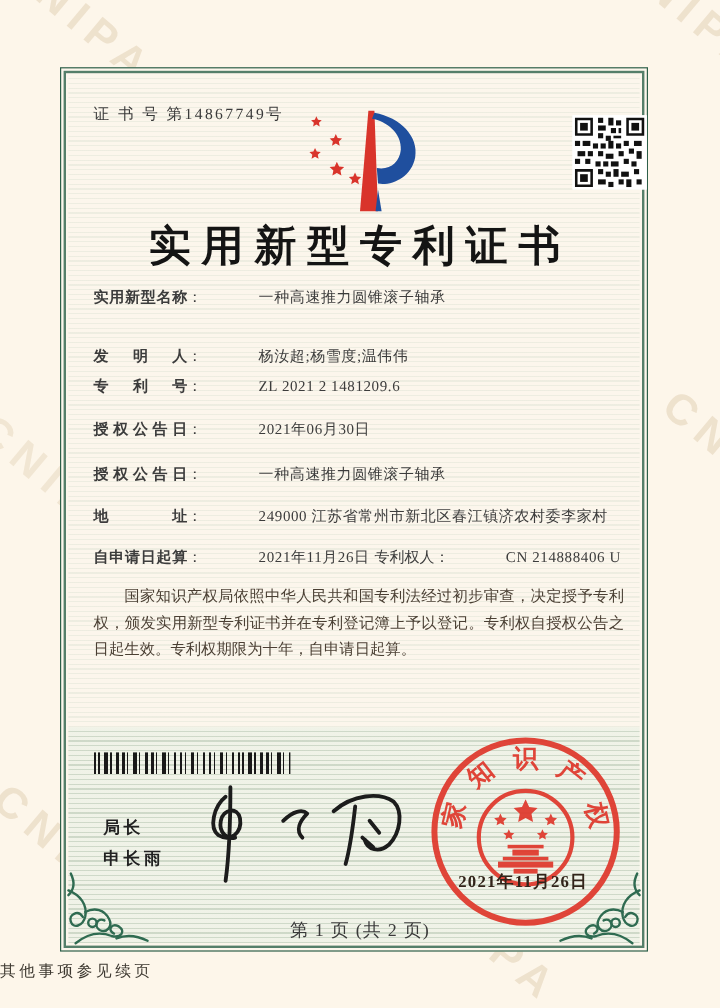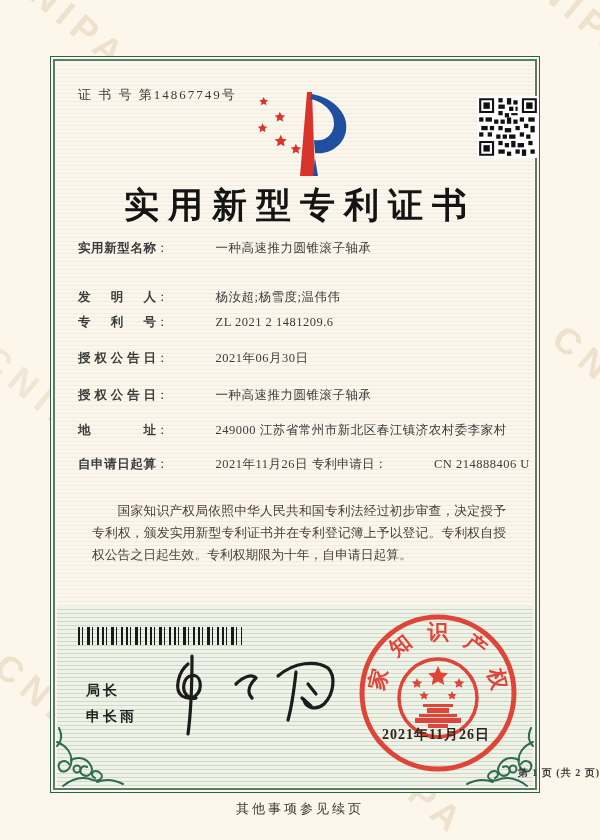--- a/index.html
+++ b/index.html
@@ -44,21 +44,21 @@
   .row{position:absolute;left:78px;width:440px;font-size:12.5px;color:#3c3c3c;white-space:nowrap;}
   .row .label{display:inline-block;width:78px;text-align:justify;text-align-last:justify;vertical-align:bottom;font-weight:bold;}
   .row .colon{display:inline-block;margin-right:6px;}
   .row .value{letter-spacing:0.5px;margin-left:41px;}
   .row2-pair{position:absolute;left:234px;top:0;}
   .r0{top:240px}.r1{top:289px}.r2{top:314px}.r3{top:350px}.r4{top:387px}.r5{top:422px}.r6{top:456px}
 
   
   .body-text{position:absolute;left:78px;top:486px;width:442px;
              font-size:12.8px;line-height:22px;color:#4a3f33;text-align:justify;}
-  .body-text p{margin:14px;text-indent:2em;}
+  .body-text p{margin:0;text-indent:2em;}
 
   
   .barcode{position:absolute;left:78px;top:627px;width:164px;height:18px;
     background:repeating-linear-gradient(90deg,
       #191919 0 2px,transparent 2px 4px,
       #191919 4px 5px,transparent 5px 9px,
       #191919 9px 12px,transparent 12px 14px,
       #191919 14px 15px,transparent 15px 19px,
       #191919 19px 21px,transparent 21px 24px);}
 
@@ -66,23 +66,23 @@
   .officer{position:absolute;left:86px;top:678px;font-family:Liberation Serif, serif;
            font-size:14px;font-weight:700;color:#222;letter-spacing:3px;line-height:26px;}
   .signature{position:absolute;left:150px;top:650px;width:200px;height:95px;}
 
   
   .seal{position:absolute;left:357px;top:612px;width:162px;height:162px;opacity:0.93;}
   .seal-date{position:absolute;left:356px;top:726px;width:160px;text-align:center;
              font-size:14px;font-weight:600;color:#32241a;letter-spacing:1px;}
 
   
-  .page-info{position:absolute;left:0;top:766px;width:100%;text-align:right;
-             font-size:10px;color:#3a3a3a;letter-spacing:1px;font-weight:bold;}
-  .footer-note{position:absolute;left:0;top:800px;width:100%;text-align:center;
+  .page-info{position:absolute;left:0;top:766px;width:100%;text-align:center;
+             font-size:15px;color:#3a3a3a;letter-spacing:1px;}
+  .footer-note{position:absolute;left:0;top:800px;width:100%;
                font-size:13px;color:#3d3830;letter-spacing:3px;}
 </style>
 </head>
 <body>
 
 <div class="page">
 
   <span class="wm wm1">CNIPA</span>
   <span class="wm wm2">CNIPA</span>
   <span class="wm wm3">CNIPA</span>
@@ -203,21 +203,21 @@
     <span class="label">授权公告日</span><span class="colon">：</span><span class="value">一种高速推力圆锥滚子轴承</span>
   </div>
   <div class="row r5">
     <span class="label">地址</span><span class="colon">：</span><span class="value">249000 江苏省常州市新北区春江镇济农村委李家村</span>
   </div>
   <div class="row r6">
     <span>
       <span class="label">自申请日起算</span><span class="colon">：</span><span class="value">2021年11月26日</span>
     </span>
     <span class="row2-pair">
-      <span>专利申请日</span><span class="colon">：</span><span class="value">CN 214888406 U</span>
+      <span>专利权人</span><span class="colon">：</span><span class="value">CN 214888406 U</span>
     </span>
   </div>
 
   <div class="body-text">
     <p>国家知识产权局依照中华人民共和国专利法经过初步审查，决定授予专利权，颁发实用新型专利证书并在专利登记簿上予以登记。专利权自授权公告之日起生效。专利权期限为十年，自申请日起算。</p>
   </div>
 
   <div class="barcode"></div>
 
   <div class="officer">

